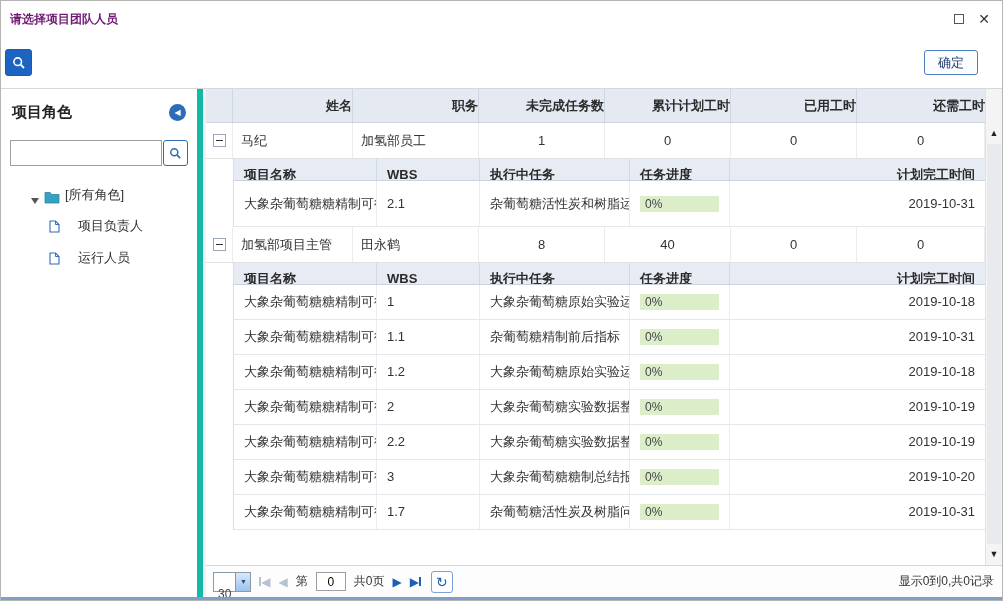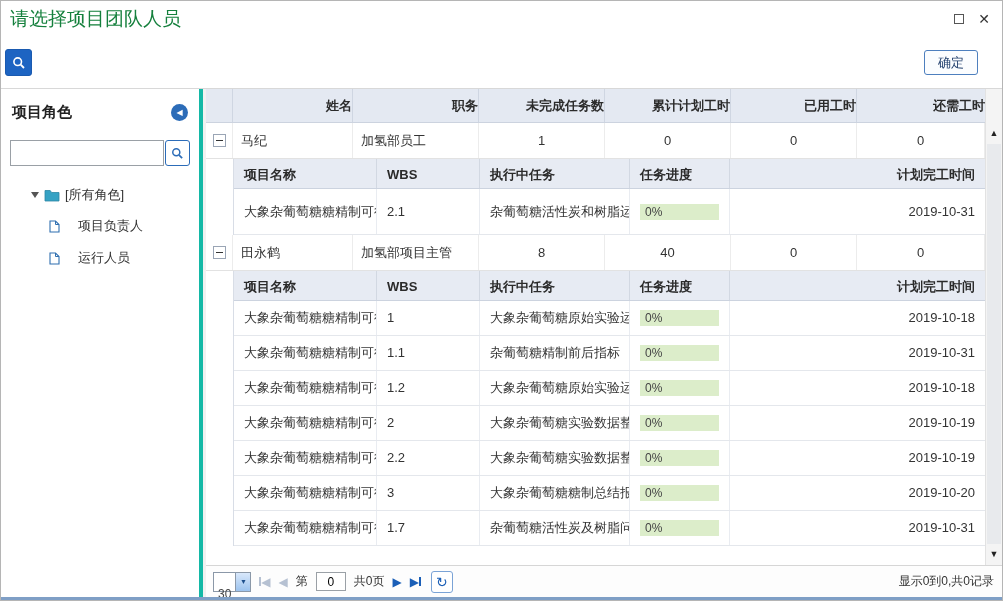--- a/index.html
+++ b/index.html
@@ -1,64 +1,64 @@
 <!DOCTYPE html>
 <html><head>
 <meta charset="utf-8">
 <style>
   * { box-sizing: border-box; margin: 0; padding: 0; }
   body { font-family: "Liberation Sans", "DejaVu Sans", sans-serif; background: #fff; color: #333; }
   .dialog { width: 1003px; height: 601px; border: 1px solid #b5b5b5; background: #fff; display: flex; flex-direction: column; overflow: hidden; }
 
   
   .titlebar { height: 36px; display: flex; align-items: center; padding: 0 12px 0 9px; flex: none; }
-  .title { font-size: 19px; font-weight: normal; color: #15803d; }
+  .title { font-size: 12px; font-weight: bold; color: #701a75; }
   .win-controls { margin-left: auto; display: flex; align-items: center; gap: 14px; }
   .win-max { width: 10px; height: 10px; border: 1px solid #555; display: inline-block; cursor: pointer; }
   .win-close { font-size: 14px; color: #333; cursor: pointer; line-height: 1; }
 
   
   .toolbar { height: 52px; display: flex; align-items: center; padding: 0 24px 0 3px; border-bottom: 1px solid #d8d8d8; flex: none; }
   .search-input { width: 274px; height: 26px; border: 1px solid #9aa0a6; padding: 0 7px; font-size: 12px; color: #333; outline: none; font-family: inherit; }
   .search-input::placeholder { color: #a0a0a0; }
   .search-btn { width: 27px; height: 27px; background: #1d64c2; border: 1px solid #1a5ab0; border-radius: 3px; margin-left: 1px; display: flex; align-items: center; justify-content: center; cursor: pointer; }
   .confirm-btn { margin-left: auto; height: 25px; padding: 0 13px; background: #fbfdff; border: 1px solid #4d7fbe; border-radius: 3px; color: #23416e; font-size: 13px; cursor: pointer; font-family: inherit; }
 
   
   .content { flex: 1; display: flex; min-height: 0; }
-  .sidebar { width: 202px; flex: none; border-right: 4px solid #14b8a6; padding: 10px 9px 0 9px; background: #fff; }
+  .sidebar { width: 202px; flex: none; border-right: 6px solid #14b8a6; padding: 10px 9px 0 9px; background: #fff; }
   .sidebar-header { display: flex; align-items: center; justify-content: space-between; margin: 4px 2px 18px 2px; }
   .sidebar-title { font-size: 15px; font-weight: bold; color: #222; }
   .collapse-btn { width: 17px; height: 17px; border-radius: 50%; background: #2c6cb8; color: #fff; font-size: 8px; display: flex; align-items: center; justify-content: center; cursor: pointer; }
   .sidebar-search { display: flex; margin-bottom: 16px; }
   .side-input { flex: 1; height: 26px; border: 1px solid #9aa0a6; padding: 0 6px; font-size: 12px; outline: none; min-width: 0; font-family: inherit; }
   .side-search-btn { width: 25px; height: 26px; background: #fff; border: 1px solid #2c6cb8; border-radius: 3px; margin-left: 1px; display: flex; align-items: center; justify-content: center; cursor: pointer; }
   .tree { font-size: 13px; color: #333; }
-  .tree-root { display: flex; align-items: center; gap: 5px; padding: 4px 0 6px 21px; cursor: pointer; }
+  .tree-root { display: flex; align-items: flex-end; gap: 5px; padding: 4px 0 6px 21px; cursor: pointer; }
   .expander { width: 0; height: 0; border-left: 4px solid transparent; border-right: 4px solid transparent; border-top: 6px solid #555; display: inline-block; }
   .tree-item { display: flex; align-items: center; gap: 18px; padding: 7px 0 7px 39px; cursor: pointer; }
 
   
   .main { flex: 1; display: flex; flex-direction: column; min-width: 0; border-left: 3px solid #f1f1f1; }
   .grid-area { flex: 1; position: relative; overflow: hidden; min-height: 0; }
   .grid { margin-right: 17px; }
   .header-row, .row-main { display: grid; grid-template-columns: 27px 120px 126px 126px 126px 126px 1fr; }
   .header-row { background: #e4e9f2; height: 34px; border-bottom: 1px solid #ccd3df; }
   .hcell { font-size: 13px; font-weight: bold; color: #2b2b2b; text-align: right; line-height: 33px; border-right: 1px solid #cfd6e2; overflow: hidden; white-space: nowrap; }
   .hcell:last-child { border-right: none; }
   .row-main { height: 36px; border-bottom: 1px solid #e2e2e2; background: #fff; }
   .cell { font-size: 13px; color: #333; line-height: 35px; border-right: 1px solid #ececec; padding: 0 8px; overflow: hidden; white-space: nowrap; }
   .cell.center { text-align: center; }
   .cell.exp { display: flex; align-items: center; justify-content: center; padding: 0; }
   .row-collapse { width: 13px; height: 13px; border: 1px solid #9aa5b5; background: #fff; display: flex; align-items: center; justify-content: center; cursor: pointer; }
   .minus-line { width: 7px; height: 1px; background: #333; display: block; }
 
   .subtable { margin-left: 27px; border-left: 1px solid #d8dde6; }
   .sub-header, .sub-row { display: grid; grid-template-columns: 143px 103px 150px 100px 1fr; }
-  .sub-header { background: #e7ebf3; height: 30px; border-bottom: 1px solid #ccd3df; }
+  .sub-header { background: #e7ebf3; height: 22px; border-bottom: 1px solid #ccd3df; }
   .scell { font-size: 13px; line-height: 32px; padding: 0 10px; border-right: 1px solid #d2d8e2; overflow: hidden; white-space: nowrap; }
   .sub-header .scell { font-weight: bold; color: #2b2b2b; }
   .sub-row { height: 35px; background: #fff; border-bottom: 1px solid #e4e7ec; }
   .sub-row .scell { line-height: 34px; border-right: 1px solid #e9ecf1; color: #333; }
   .sub-row.tall { height: 46px; }
   .sub-row.tall .scell { line-height: 45px; }
   .scell:last-child { border-right: none; text-align: right; }
   .progress-wrap { display: flex; align-items: center; height: 100%; }
   .progress { width: 88px; height: 16px; background: #dcedca; font-size: 12px; color: #444; line-height: 16px; padding-left: 5px; }
 
@@ -198,22 +198,22 @@
               <div class="scell">2019-10-31</div>
             </div>
           </div>
 
           <div class="row-main">
             <div class="cell exp">
                 <span class="row-collapse">
                   <span class="minus-line"></span>
                 </span>
               </div>
+            <div class="cell">加氢部项目主管</div>
             <div class="cell">田永鹤</div>
-            <div class="cell">加氢部项目主管</div>
             <div class="cell center">8</div>
             <div class="cell center">40</div>
             <div class="cell center">0</div>
             <div class="cell center">0</div>
           </div>
 
           <div class="subtable">
             <div class="sub-header">
               <div class="scell">项目名称</div>
               <div class="scell">WBS</div>

